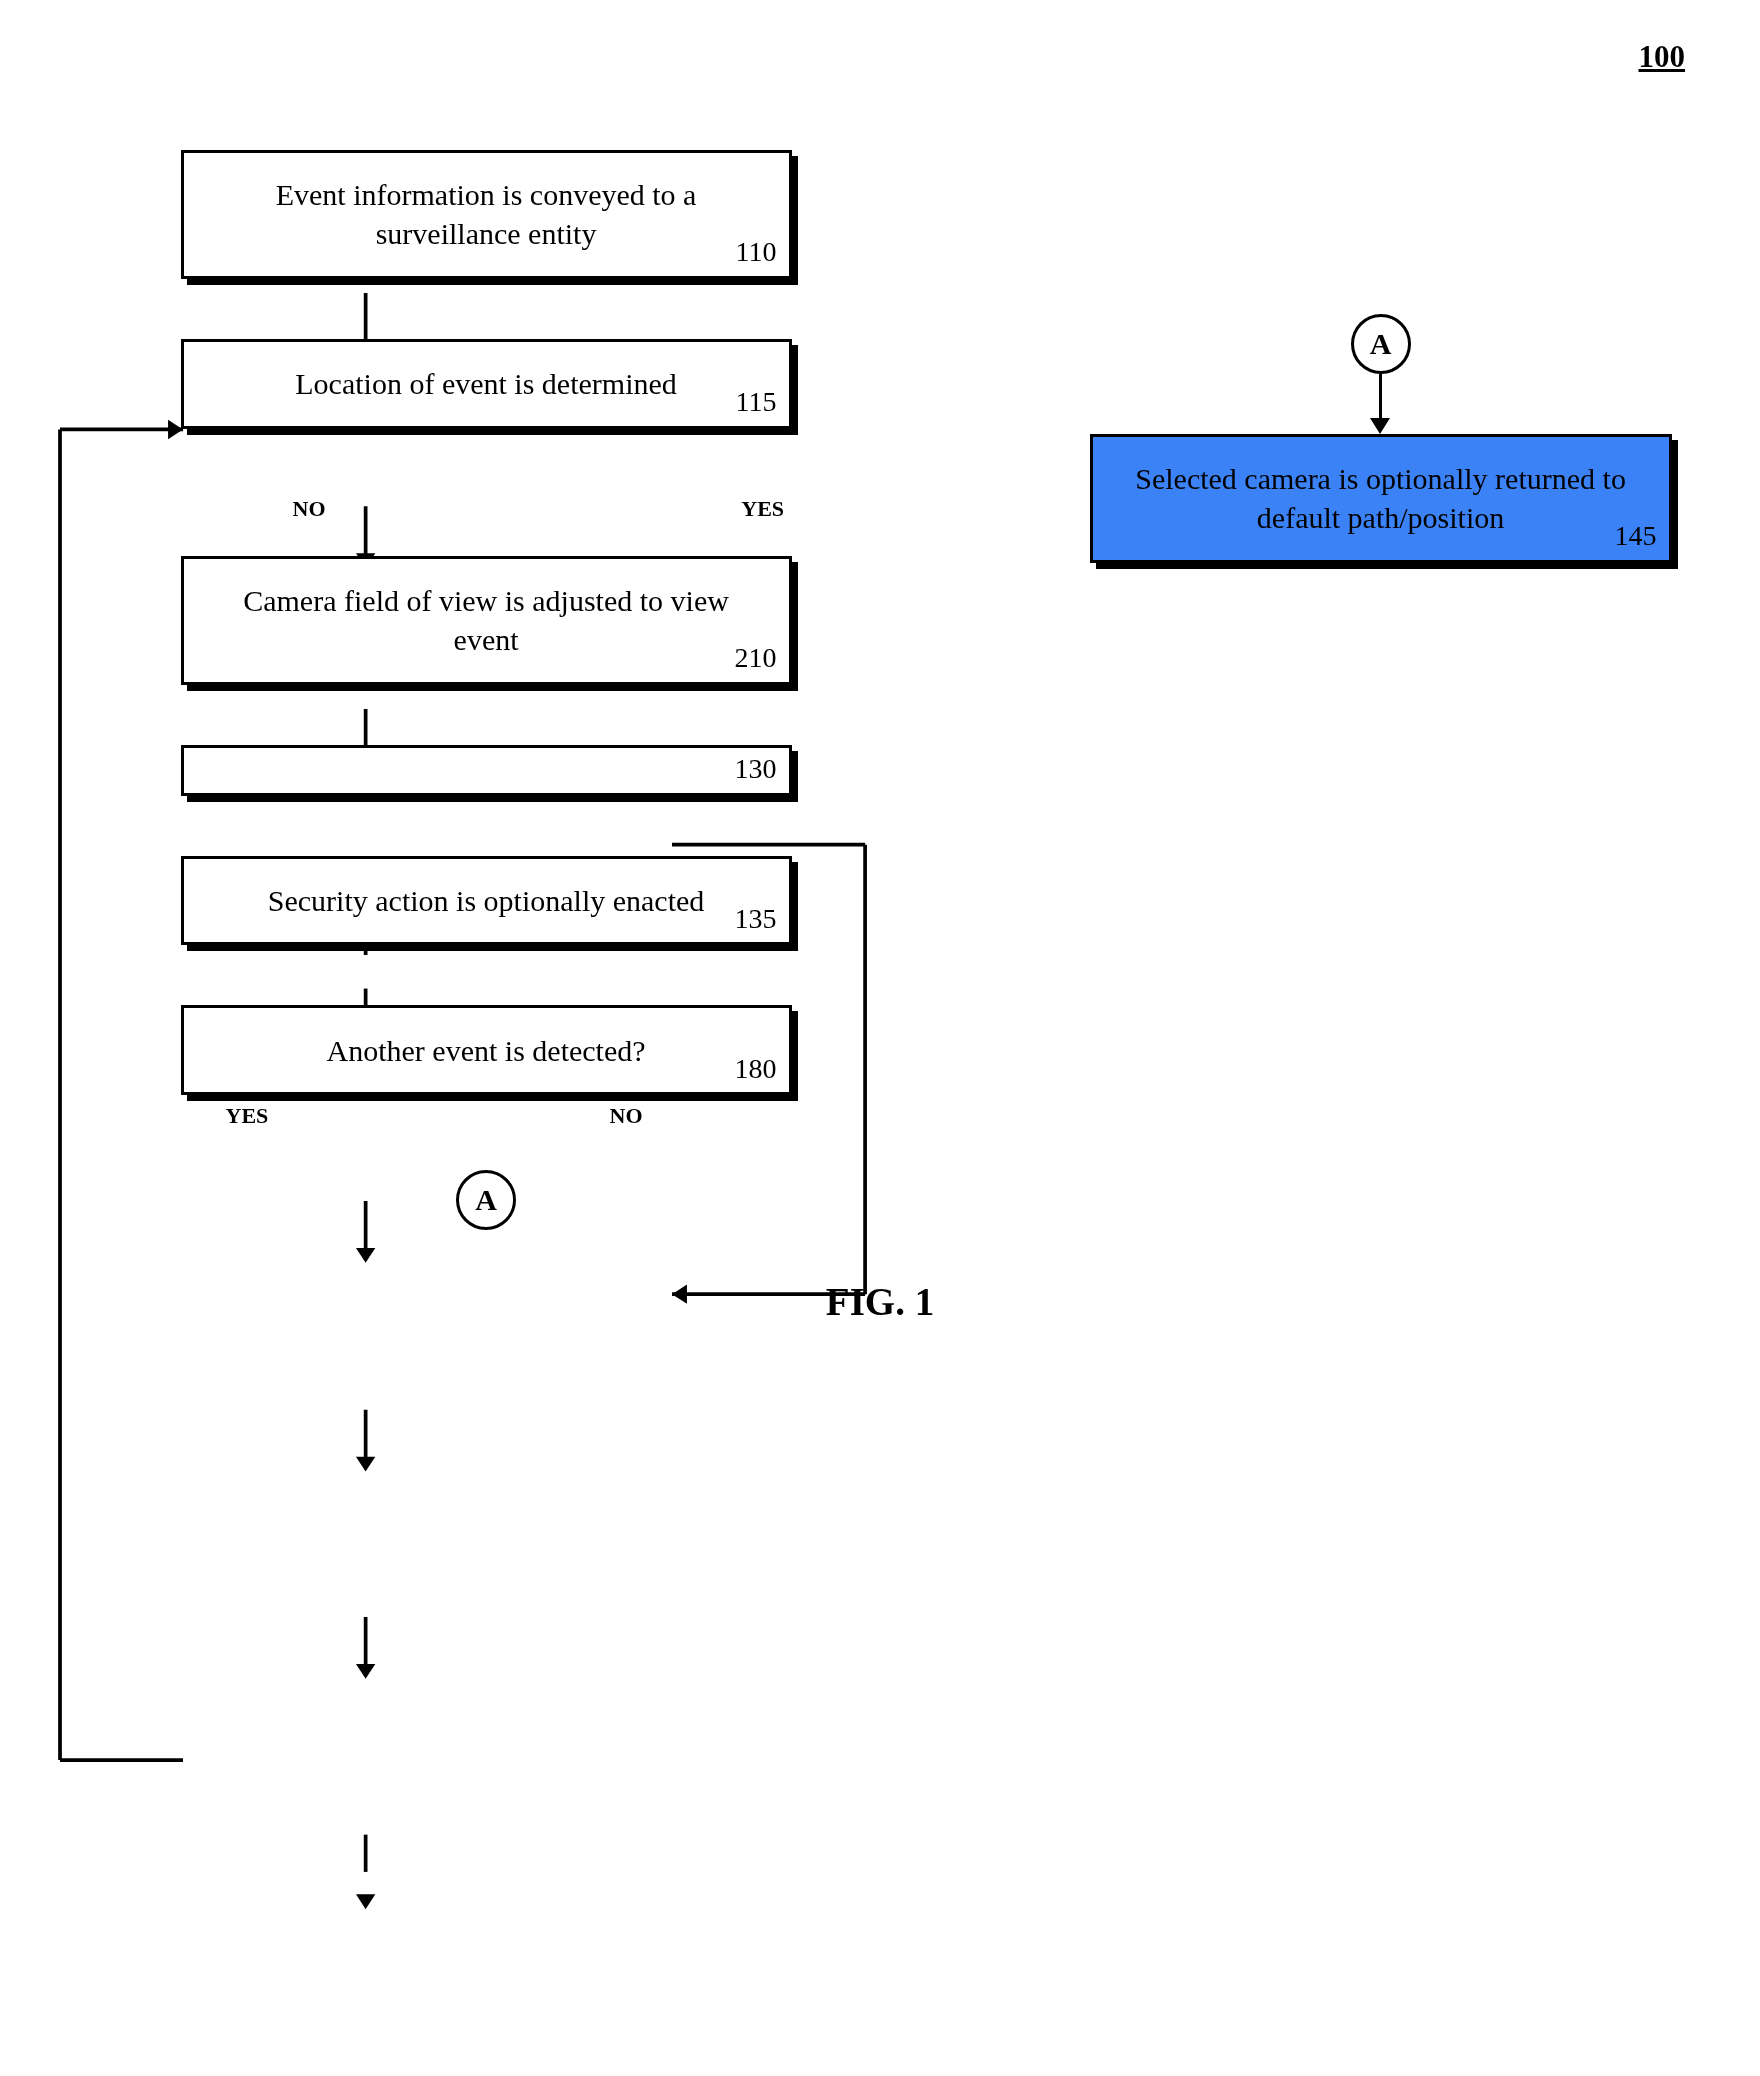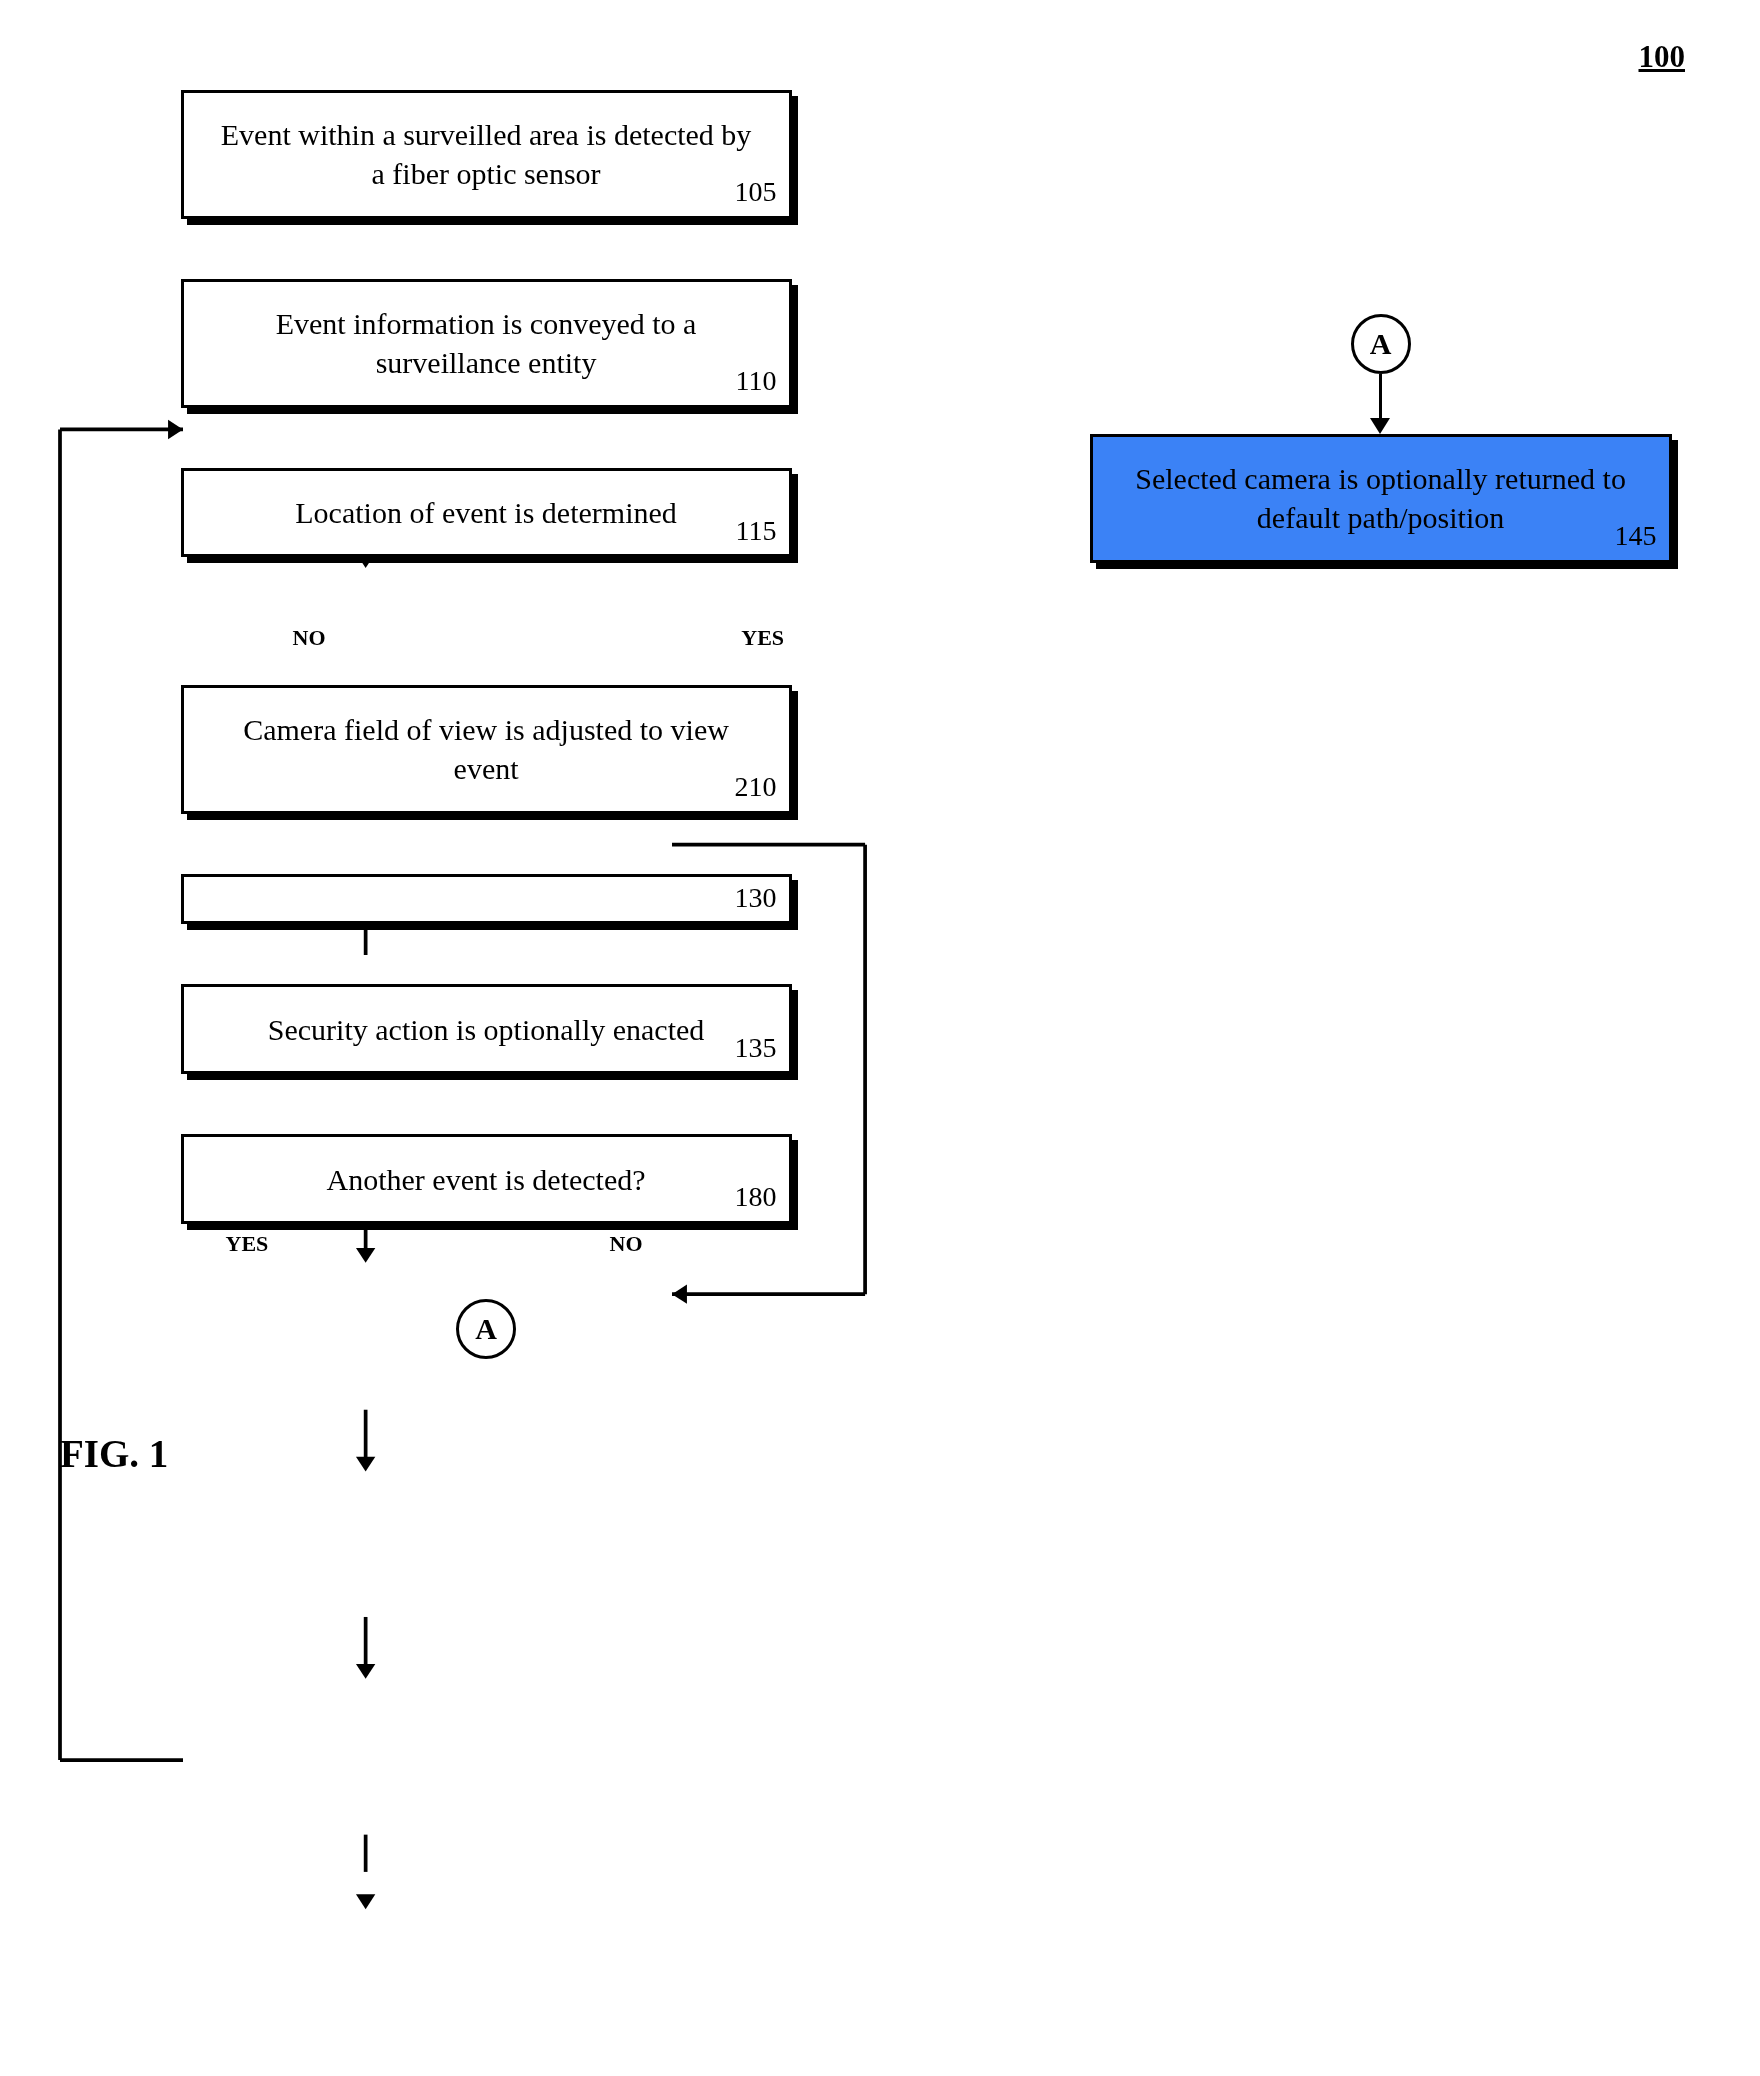--- a/index.html
+++ b/index.html
@@ -83,23 +83,24 @@
       border: 3px solid #000;
       display: flex;
       align-items: center;
       justify-content: center;
       font-size: 30px;
       font-weight: bold;
       background: #fff;
     }
 
     .fig-label {
+      text-align: center;
       font-size: 39px;
       font-weight: bold;
-      margin-top: 72px;
+      margin-top: 49px;
     }
 
     .right-box {
       border: 3px solid #000;
       box-shadow: 6px 6px 0 #000;
       background: #3b82f6;
       text-align: center;
       padding: 22.4px 30px;
       position: relative;
       width: 582px;
@@ -170,24 +171,20 @@
 
     <line x1="0" y1="455" x2="165" y2="455" stroke="#000" stroke-width="5"></line>
     <polygon points="165,455 145,442 145,468" fill="#000"></polygon>
 
   </svg>
 
   <div class="diagram-container">
 
     <div class="left-column">
 
-      <div class="flow-box" style="margin-top:0;">
-        <span class="box-text">Event within a surveilled area is detected by a fiber optic sensor</span>
-        <span class="box-number">105</span>
-      </div>
 
       <div style="height:60px;"></div>
 
       <div class="flow-box">
         <span class="box-text">Event information is conveyed to a surveillance entity</span>
         <span class="box-number">110</span>
       </div>
 
       <div style="height:60px;"></div>
 

